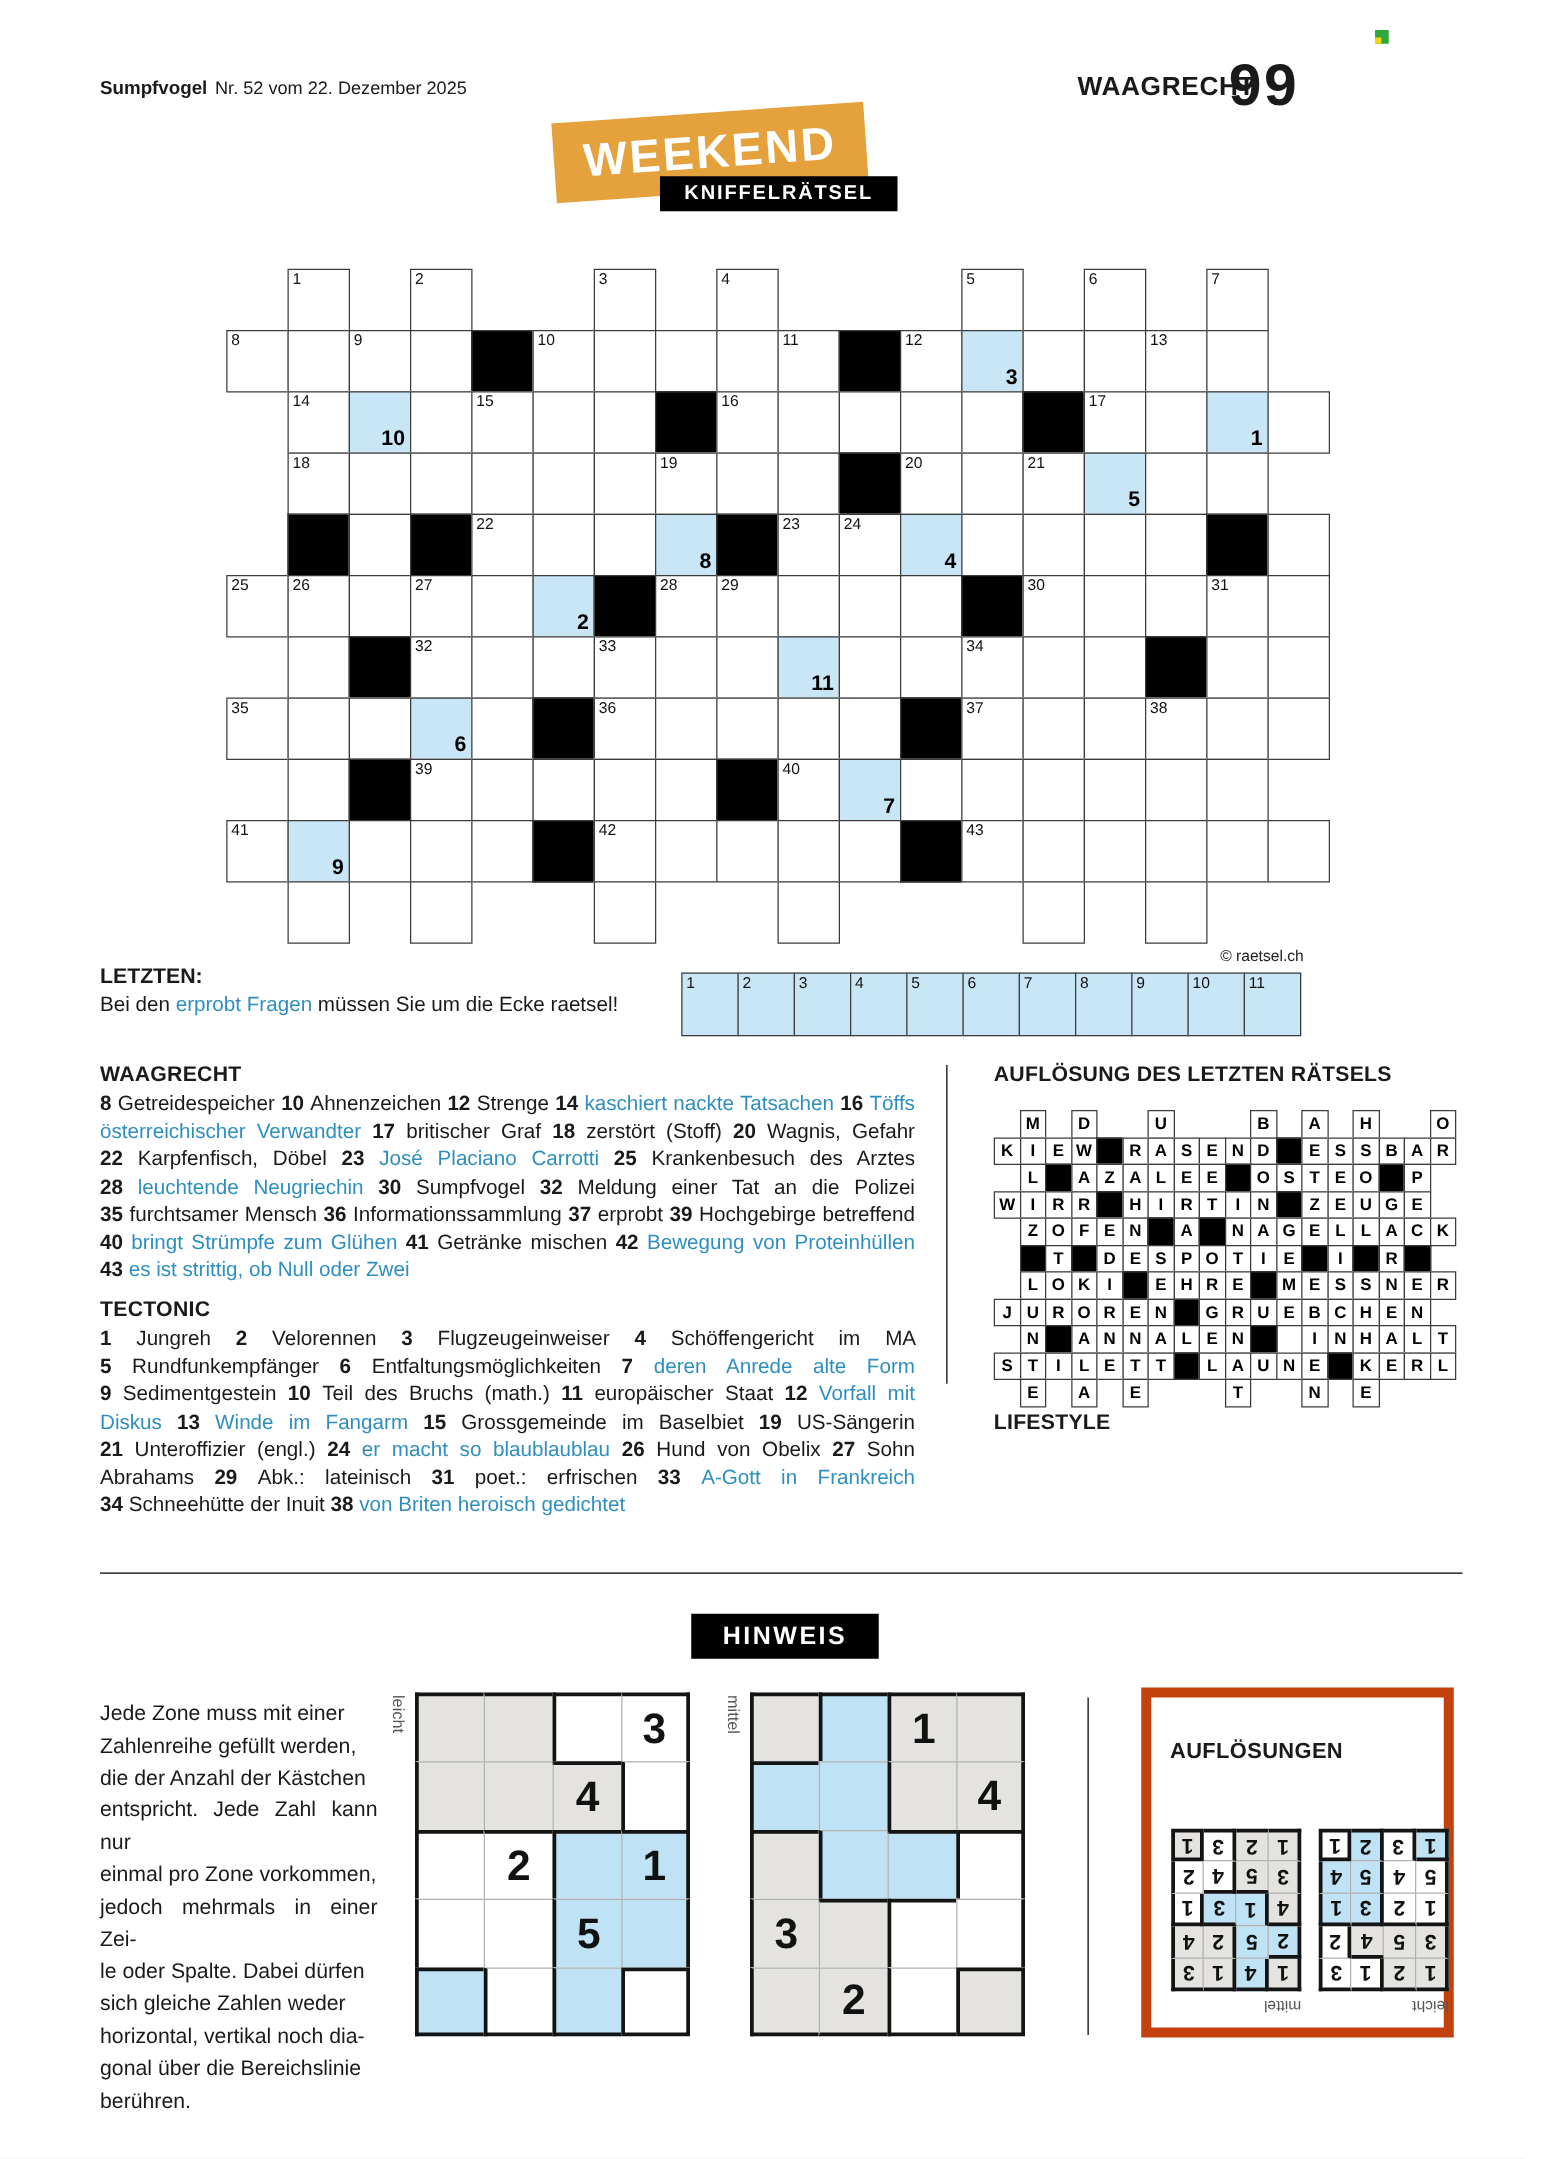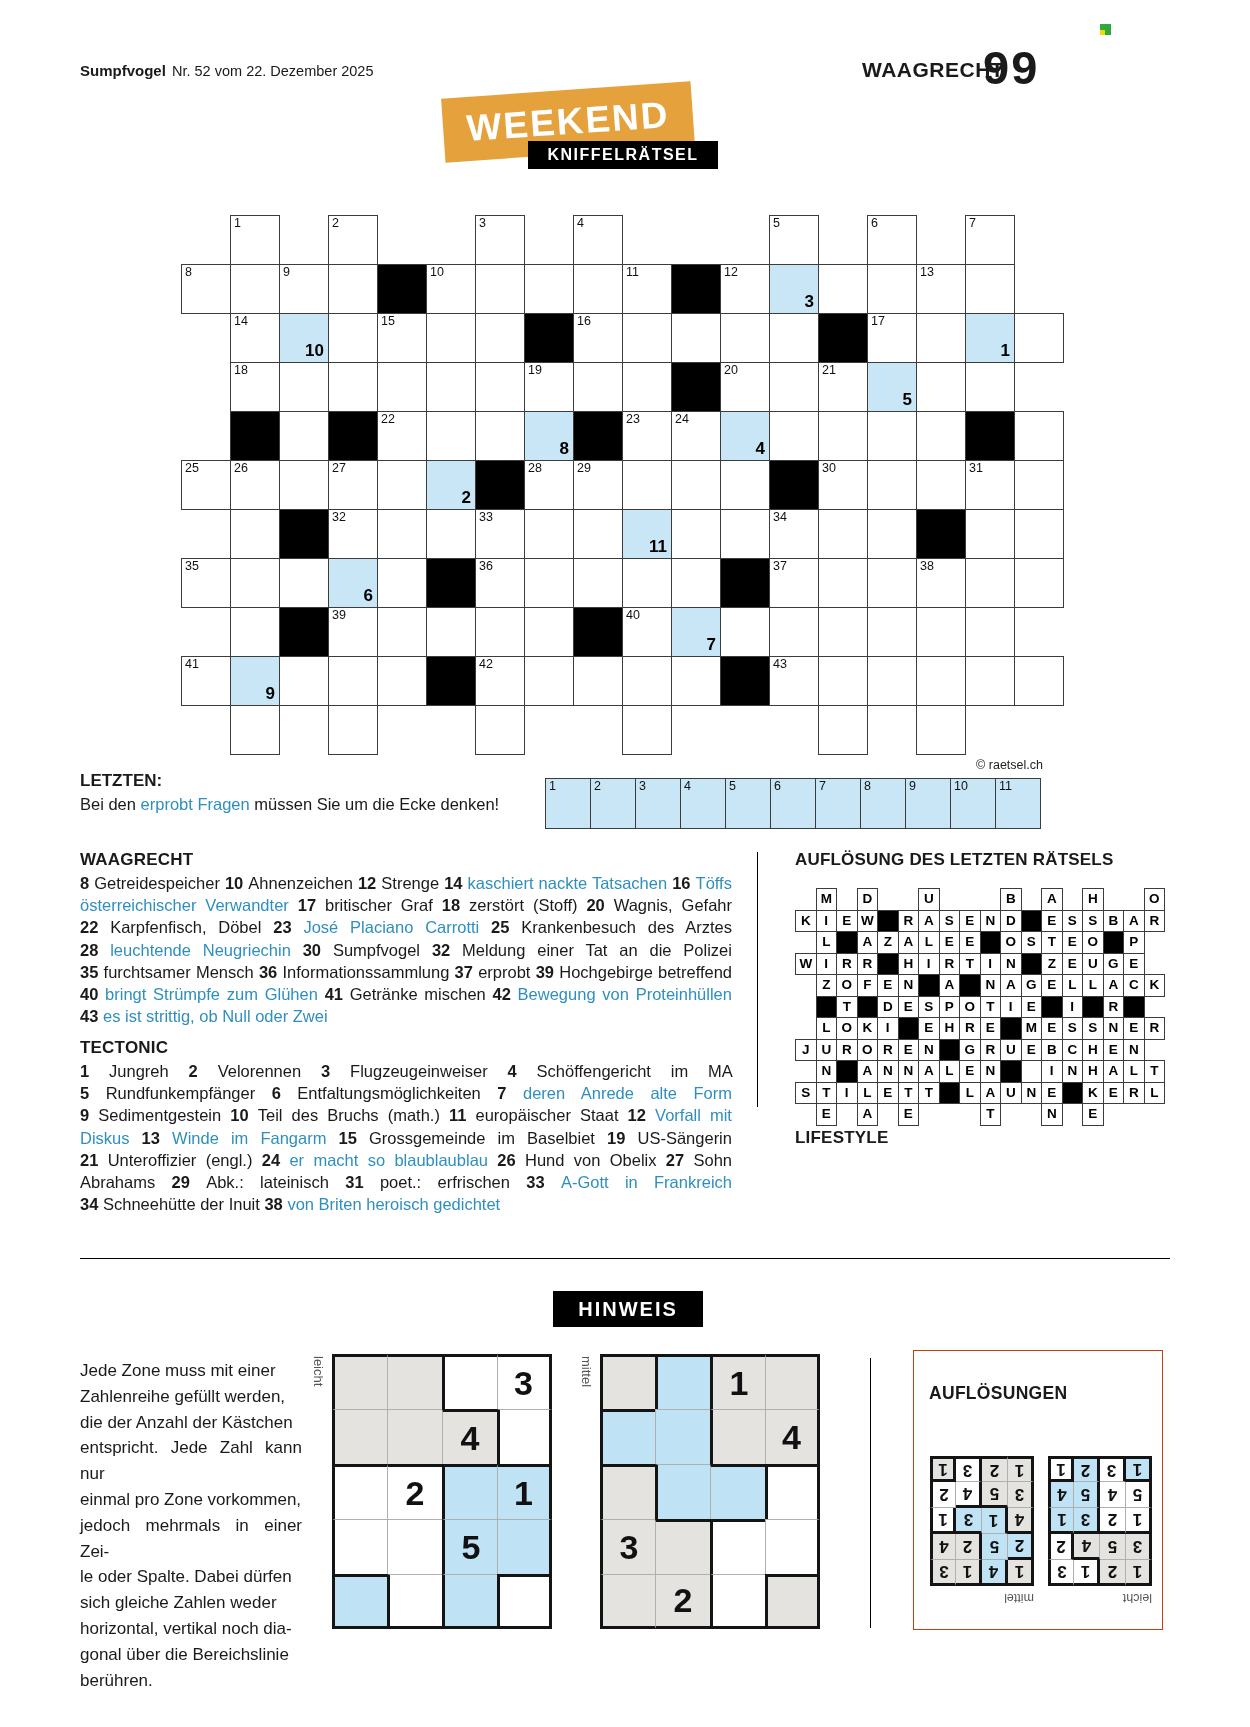--- a/index.html
+++ b/index.html
@@ -41,21 +41,21 @@
   .sol-cell{position:absolute;width:22px;height:22.5px;box-sizing:border-box;border:1px solid #3c3c3c;background:#fff;
             font-size:13.5px;font-weight:700;text-align:center;line-height:20px;color:#000;}
   .sol-cell.b{background:#000;}
   
   #tectonic-header{left:553px;top:1291px;width:150px;height:36px;background:#000;display:flex;align-items:center;justify-content:center;}
   #tectonic-header span{color:#fff;font-size:20px;font-weight:700;letter-spacing:2px;}
   #rules{left:80px;top:1358px;width:222px;font-size:17px;line-height:25.8px;text-align:justify;}
   .tec-label{font-size:13px;color:#555;writing-mode:vertical-rl;}
   .tec-cell{position:absolute;box-sizing:border-box;}
   .tec-num{position:absolute;inset:0;display:flex;align-items:center;justify-content:center;font-weight:700;color:#111;}
-  #afl-box{left:913px;top:1350px;width:250px;height:280px;border:1px solid #c2410c;box-sizing:border-box;}
+  #afl-box{left:913px;top:1350px;width:250px;height:280px;border:8px solid #c2410c;box-sizing:border-box;}
   #afl-title{left:15px;top:32px;font-size:17.5px;font-weight:700;letter-spacing:.3px;}
   .rot180{transform:rotate(180deg);}
   .afl-label{position:absolute;font-size:12.5px;color:#555;transform:rotate(180deg);text-align:left;}
 </style>
 </head>
 <body>
 
 <div id="page">
 
   <div class="abs" id="brand">Sumpfvogel</div>
@@ -347,21 +347,21 @@
       <div class="cw-cell" style="left: 147px; top: 490px;"></div>
       <div class="cw-cell" style="left: 294px; top: 490px;"></div>
       <div class="cw-cell" style="left: 441px; top: 490px;"></div>
       <div class="cw-cell" style="left: 637px; top: 490px;"></div>
       <div class="cw-cell" style="left: 735px; top: 490px;"></div>
     </div>
   <div class="abs" id="copyright">© raetsel.ch</div>
 
   <div class="abs" id="hinweis-title">LETZTEN:</div>
   <div class="abs" id="hinweis-text">
-    <span>Bei den </span><span class="bluetext">erprobt Fragen</span><span> müssen Sie um die Ecke denken!</span>
+    <span>Bei den </span><span class="bluetext">erprobt Fragen</span><span> müssen Sie um die Ecke raetsel!</span>
   </div>
 
   <div class="abs" id="strip" style="left:545px;top:778px;">
       <div class="strip-cell" style="left: 0px; top: 0px;">
         <span class="cw-num">1</span>
       </div>
       <div class="strip-cell" style="left: 45px; top: 0px;">
         <span class="cw-num">2</span>
       </div>
       <div class="strip-cell" style="left: 90px; top: 0px;">

